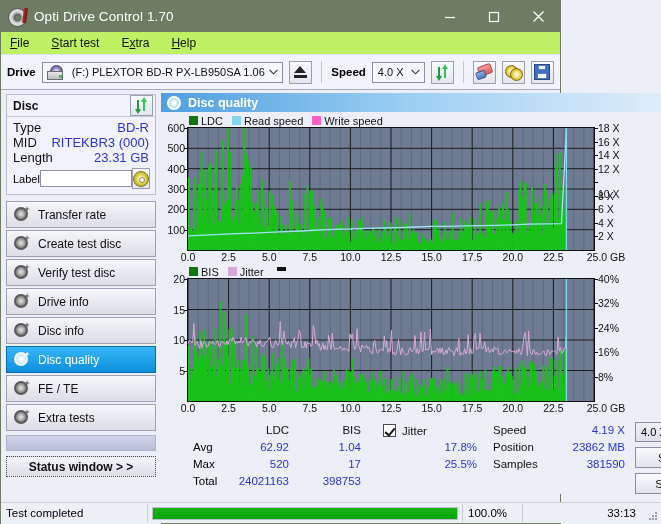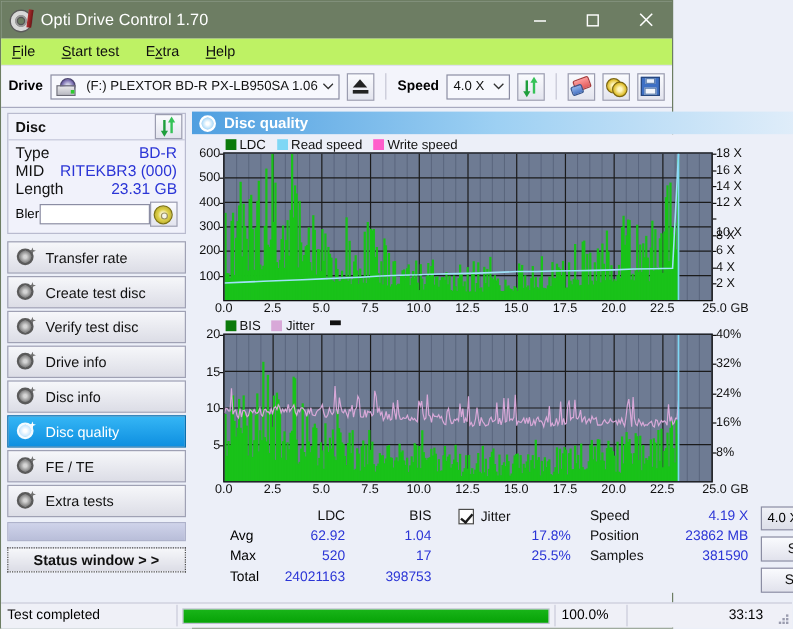--- a/index.html
+++ b/index.html
@@ -322,21 +322,21 @@
           </div>
           <div class="prow">
             <span class="k">MID</span>
             <span class="v">RITEKBR3 (000)</span>
           </div>
           <div class="prow">
             <span class="k">Length</span>
             <span class="v">23.31 GB</span>
           </div>
           <div class="label-row">
-            <span class="k">Bler</span>
+            <span class="k">Label</span>
             <input class="label-input" type="text" value="" style="">
             <span class="cdbtn">
               <span class="cdglyph"></span>
             </span>
           </div>
         </div>
       </div>
 
       <div class="nav">
         <div class="nav-btn">

